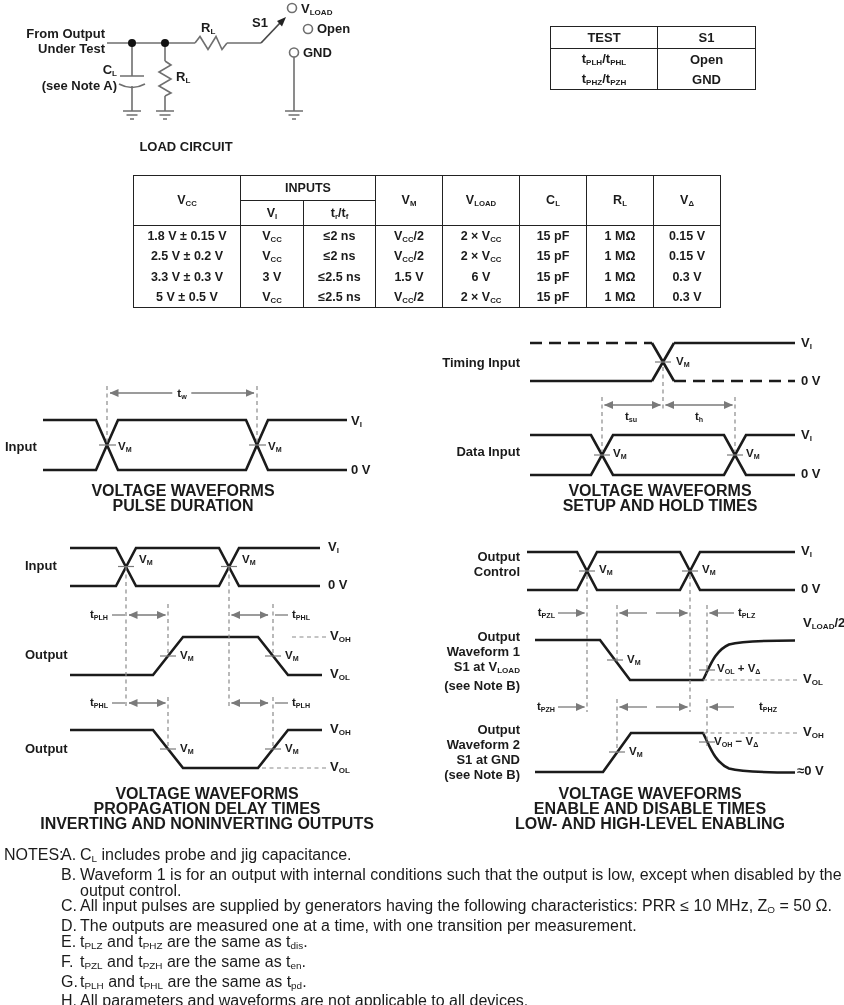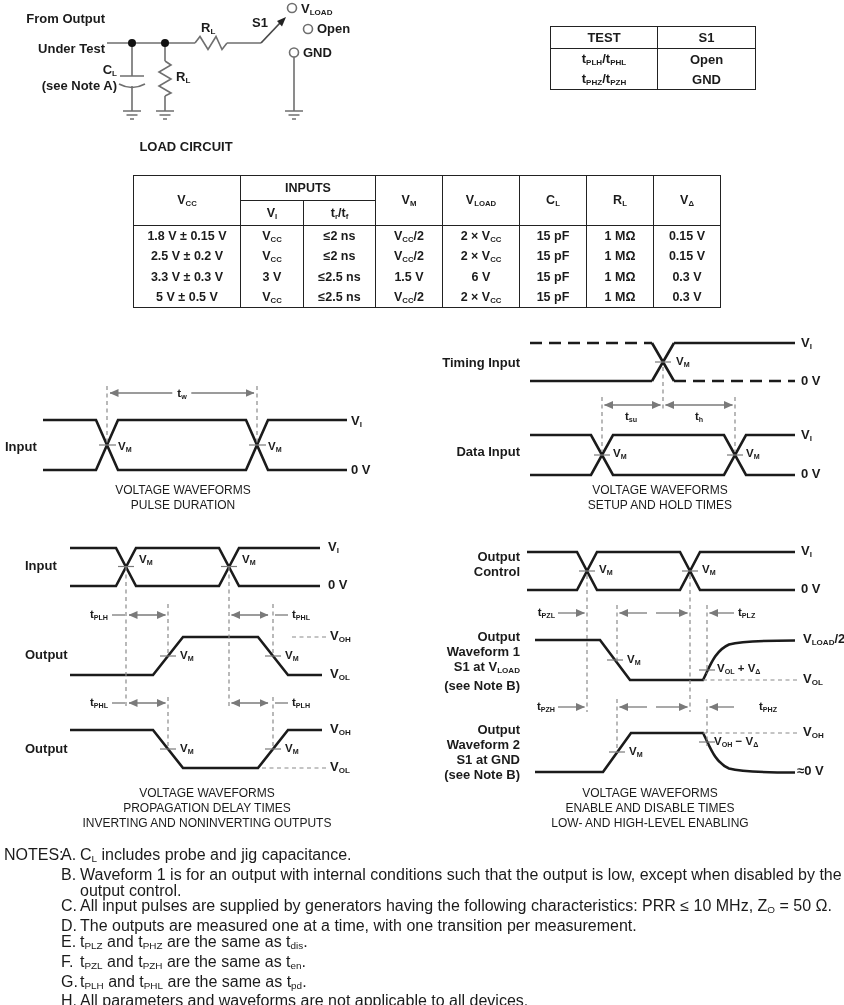--- a/index.html
+++ b/index.html
@@ -5,22 +5,22 @@
   html,body{margin:0;padding:0;background:#fff;}
   #page{position:relative;width:844px;height:1005px;background:#fff;overflow:hidden;
         font-family:"Liberation Sans",sans-serif;color:#1b1b1b;}
   svg{position:absolute;left:0;top:0;}
   .lbl{position:absolute;font-weight:bold;font-size:13px;line-height:14px;white-space:nowrap;}
   .sm{font-size:11.5px;line-height:12px;}
   .ctr{transform:translateX(-50%);text-align:center;}
   .rt{text-align:right;}
   .wbg{background:#fff;padding:0 5px;}
   .sb{font-size:0.62em;vertical-align:-0.22em;letter-spacing:0;}
-  .title{position:absolute;transform:translateX(-50%);text-align:center;font-weight:normal;
-         font-size:12px;line-height:15px;white-space:nowrap;}
+  .title{position:absolute;transform:translateX(-50%);text-align:center;font-weight:bold;
+         font-size:16px;line-height:15px;white-space:nowrap;}
   .lblock{position:absolute;font-weight:bold;font-size:13px;line-height:15px;text-align:right;white-space:nowrap;}
   
   #test-table{position:absolute;left:550px;top:26px;width:205px;border-collapse:collapse;
               table-layout:fixed;font-weight:bold;font-size:13px;}
   #test-table th,#test-table td{text-align:center;padding:0;border-left:1.4px solid #222;}
   #test-table th:first-child,#test-table td:first-child{border-left:none;}
   #test-table{border:1.6px solid #222;padding-left:14px;}
   #test-table thead tr{height:22px;}
   #test-table thead th{border-bottom:1.6px solid #222;}
   #test-table tbody tr{height:20.5px;}
@@ -175,21 +175,21 @@
         <path d="M579,571 H595"></path>
           <path d="M682,571 H698"></path>
         <path d="M607,660 H623"></path>
           <path d="M699,670 H715"></path>
         <path d="M609,752 H625"></path>
           <path d="M699,742 H715"></path>
       </g>
     </g>
   </svg>
 
-  <span class="lbl rt" style="left:14px;top:12px;width:91px;">From Output</span>
+  <span class="lbl rt" style="left:14px;top:27px;width:91px;">From Output</span>
   <span class="lbl rt" style="left:14px;top:42px;width:91px;">Under Test</span>
   <span class="lbl rt" style="left:70px;top:63px;width:47px;"><span>C</span><span class="sb">L</span></span>
   <span class="lbl rt" style="left:30px;top:79px;width:87px;">(see Note A)</span>
   <span class="lbl" style="left:176px;top:70px;"><span>R</span><span class="sb">L</span></span>
   <span class="lbl" style="left:201px;top:21px;"><span>R</span><span class="sb">L</span></span>
   <span class="lbl" style="left:252px;top:16px;">S1</span>
   <span class="lbl" style="left:301px;top:2px;"><span>V</span><span class="sb">LOAD</span></span>
   <span class="lbl" style="left:317px;top:22px;">Open</span>
   <span class="lbl" style="left:303px;top:46px;">GND</span>
   <span class="lbl ctr" style="left:186px;top:140px;">LOAD CIRCUIT</span>
@@ -360,21 +360,21 @@
   <span class="lbl sm" style="left:627px;top:653px;"><span>V</span><span class="sb">M</span></span>
   <span class="lbl sm" style="left:629px;top:745px;"><span>V</span><span class="sb">M</span></span>
   <span class="lbl sm rt" style="left:517px;top:606px;width:38px;"><span>t</span><span class="sb">PZL</span></span>
   <span class="lbl sm" style="left:738px;top:606px;"><span>t</span><span class="sb">PLZ</span></span>
   <span class="lbl sm rt" style="left:517px;top:700px;width:38px;"><span>t</span><span class="sb">PZH</span></span>
   <span class="lbl sm" style="left:738px;top:700px;margin-left:21px;"><span>t</span><span class="sb">PHZ</span></span>
   <span class="lbl sm" style="left:717px;top:662px;"><span>V</span><span class="sb">OL</span><span> + V</span><span class="sb">Δ</span></span>
   <span class="lbl sm" style="left:714px;top:735px;"><span>V</span><span class="sb">OH</span><span> − V</span><span class="sb">Δ</span></span>
   <span class="lbl" style="left:801px;top:544px;"><span>V</span><span class="sb">I</span></span>
   <span class="lbl" style="left:801px;top:582px;">0 V</span>
-  <span class="lbl" style="left:803px;top:632px;"><span>V</span><span class="sb">LOAD</span><span>/2</span></span>
+  <span class="lbl" style="left:803px;top:616px;"><span>V</span><span class="sb">LOAD</span><span>/2</span></span>
   <span class="lbl" style="left:803px;top:672px;"><span>V</span><span class="sb">OL</span></span>
   <span class="lbl" style="left:803px;top:725px;"><span>V</span><span class="sb">OH</span></span>
   <span class="lbl" style="left:797px;top:764px;">≈0 V</span>
   <div class="title" style="left:650px;top:786px;">
     <div>VOLTAGE WAVEFORMS</div>
     <div>ENABLE AND DISABLE TIMES</div>
     <div>LOW- AND HIGH-LEVEL ENABLING</div>
   </div>
 
   <div id="notes">

